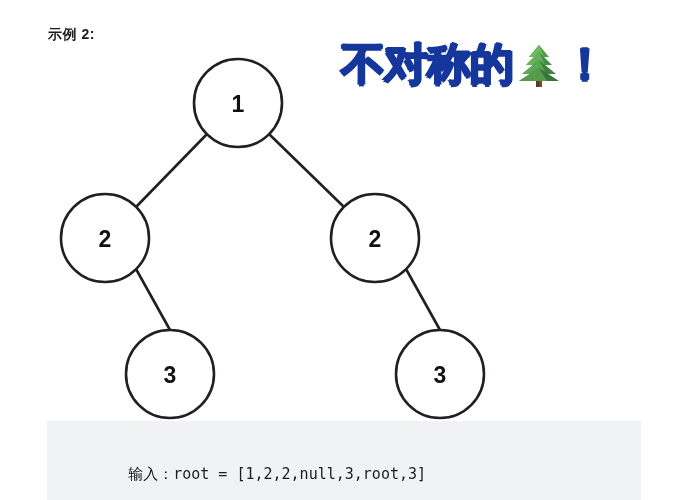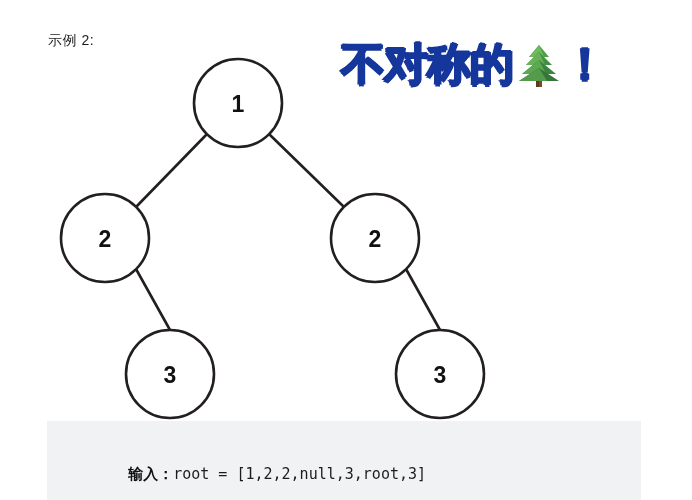--- a/index.html
+++ b/index.html
@@ -17,24 +17,24 @@
   #page-root {
     position: relative;
     width: 692px;
     height: 500px;
   }
 
   
   .example-label {
     position: absolute;
     left: 48px;
-    top: 32px;
+    top: 26px;
     font-family: "Liberation Sans", sans-serif;
     font-size: 14px;
-    font-weight: normal;
+    font-weight: bold;
     color: #1a1a1a;
     letter-spacing: 0.5px;
     white-space: nowrap;
   }
 
   
   .annotation {
     position: absolute;
     left: 318px;
     top: 42px;
@@ -122,21 +122,21 @@
   }
   .io-line {
     font-family: "DejaVu Sans Mono", monospace;
     font-size: 15px;
     color: #1c1c1c;
     line-height: 26px;
     white-space: pre;
   }
   .io-key {
     font-family: "Liberation Sans", sans-serif;
-    font-weight: bold;
+    font-weight: normal;
     font-size: 15px;
     color: #111111;
   }
 </style>
 </head>
 <body>
 
 <div id="page-root">
 
   <div class="example-label">示例 2:</div>

